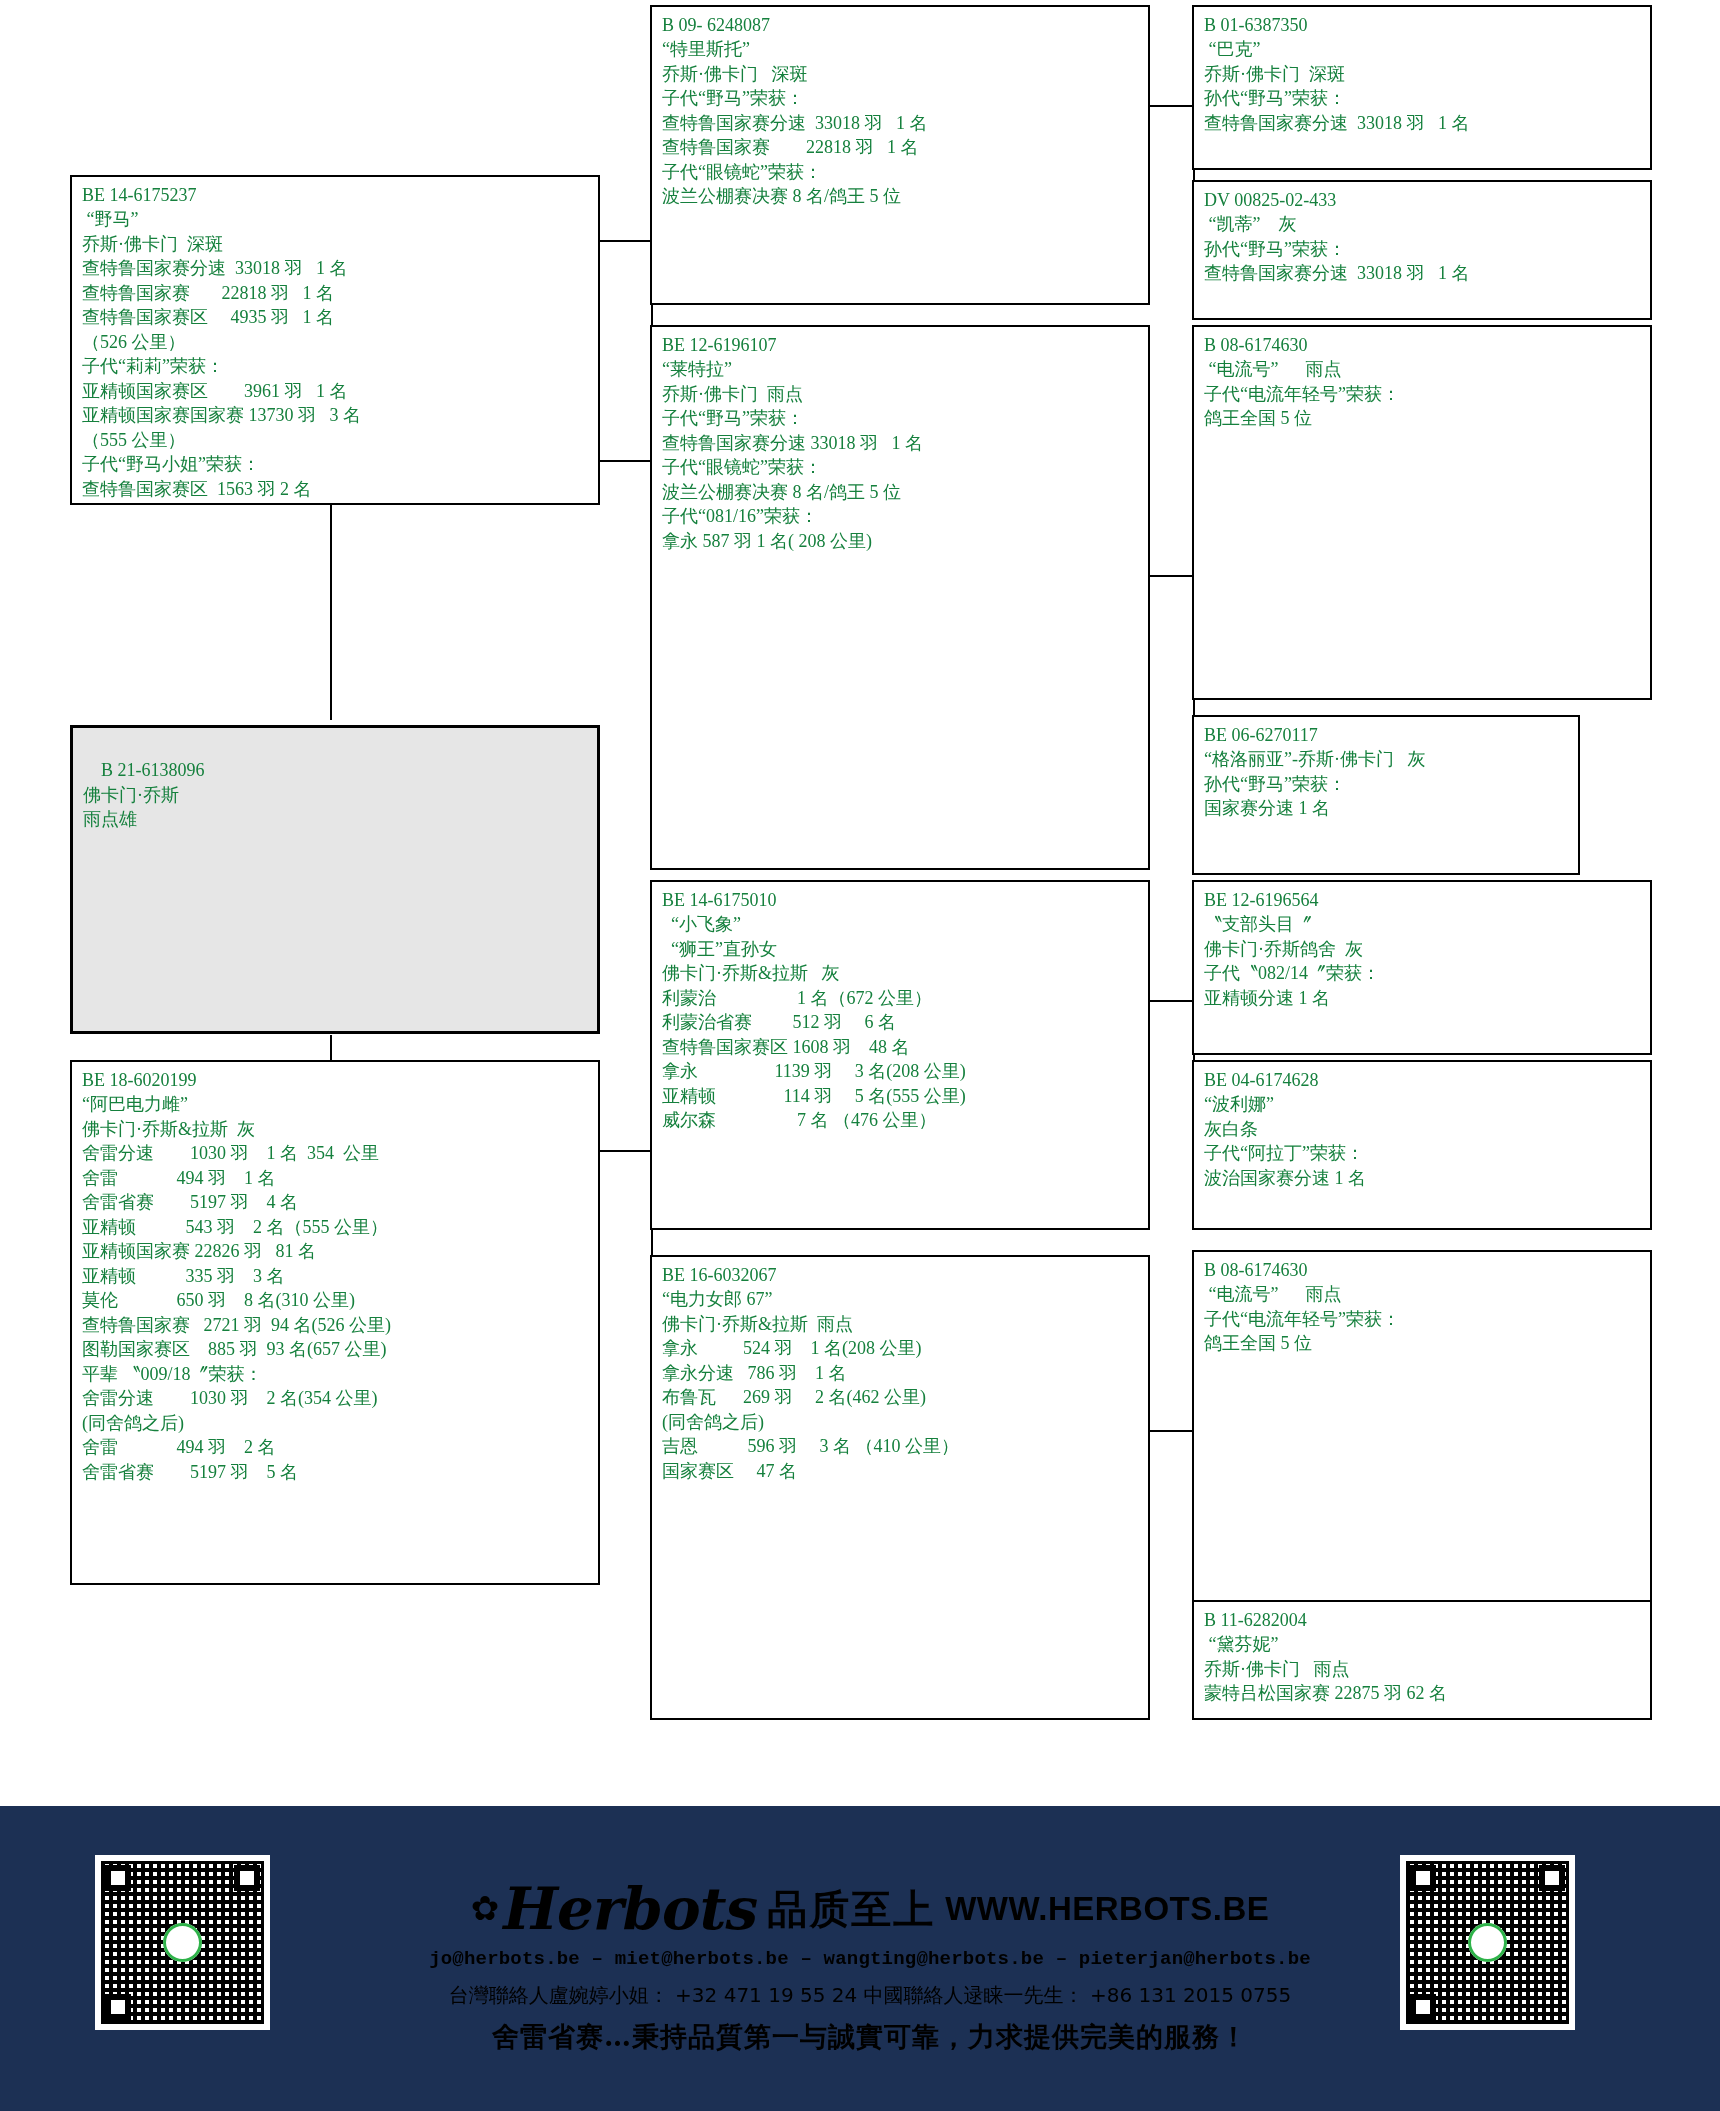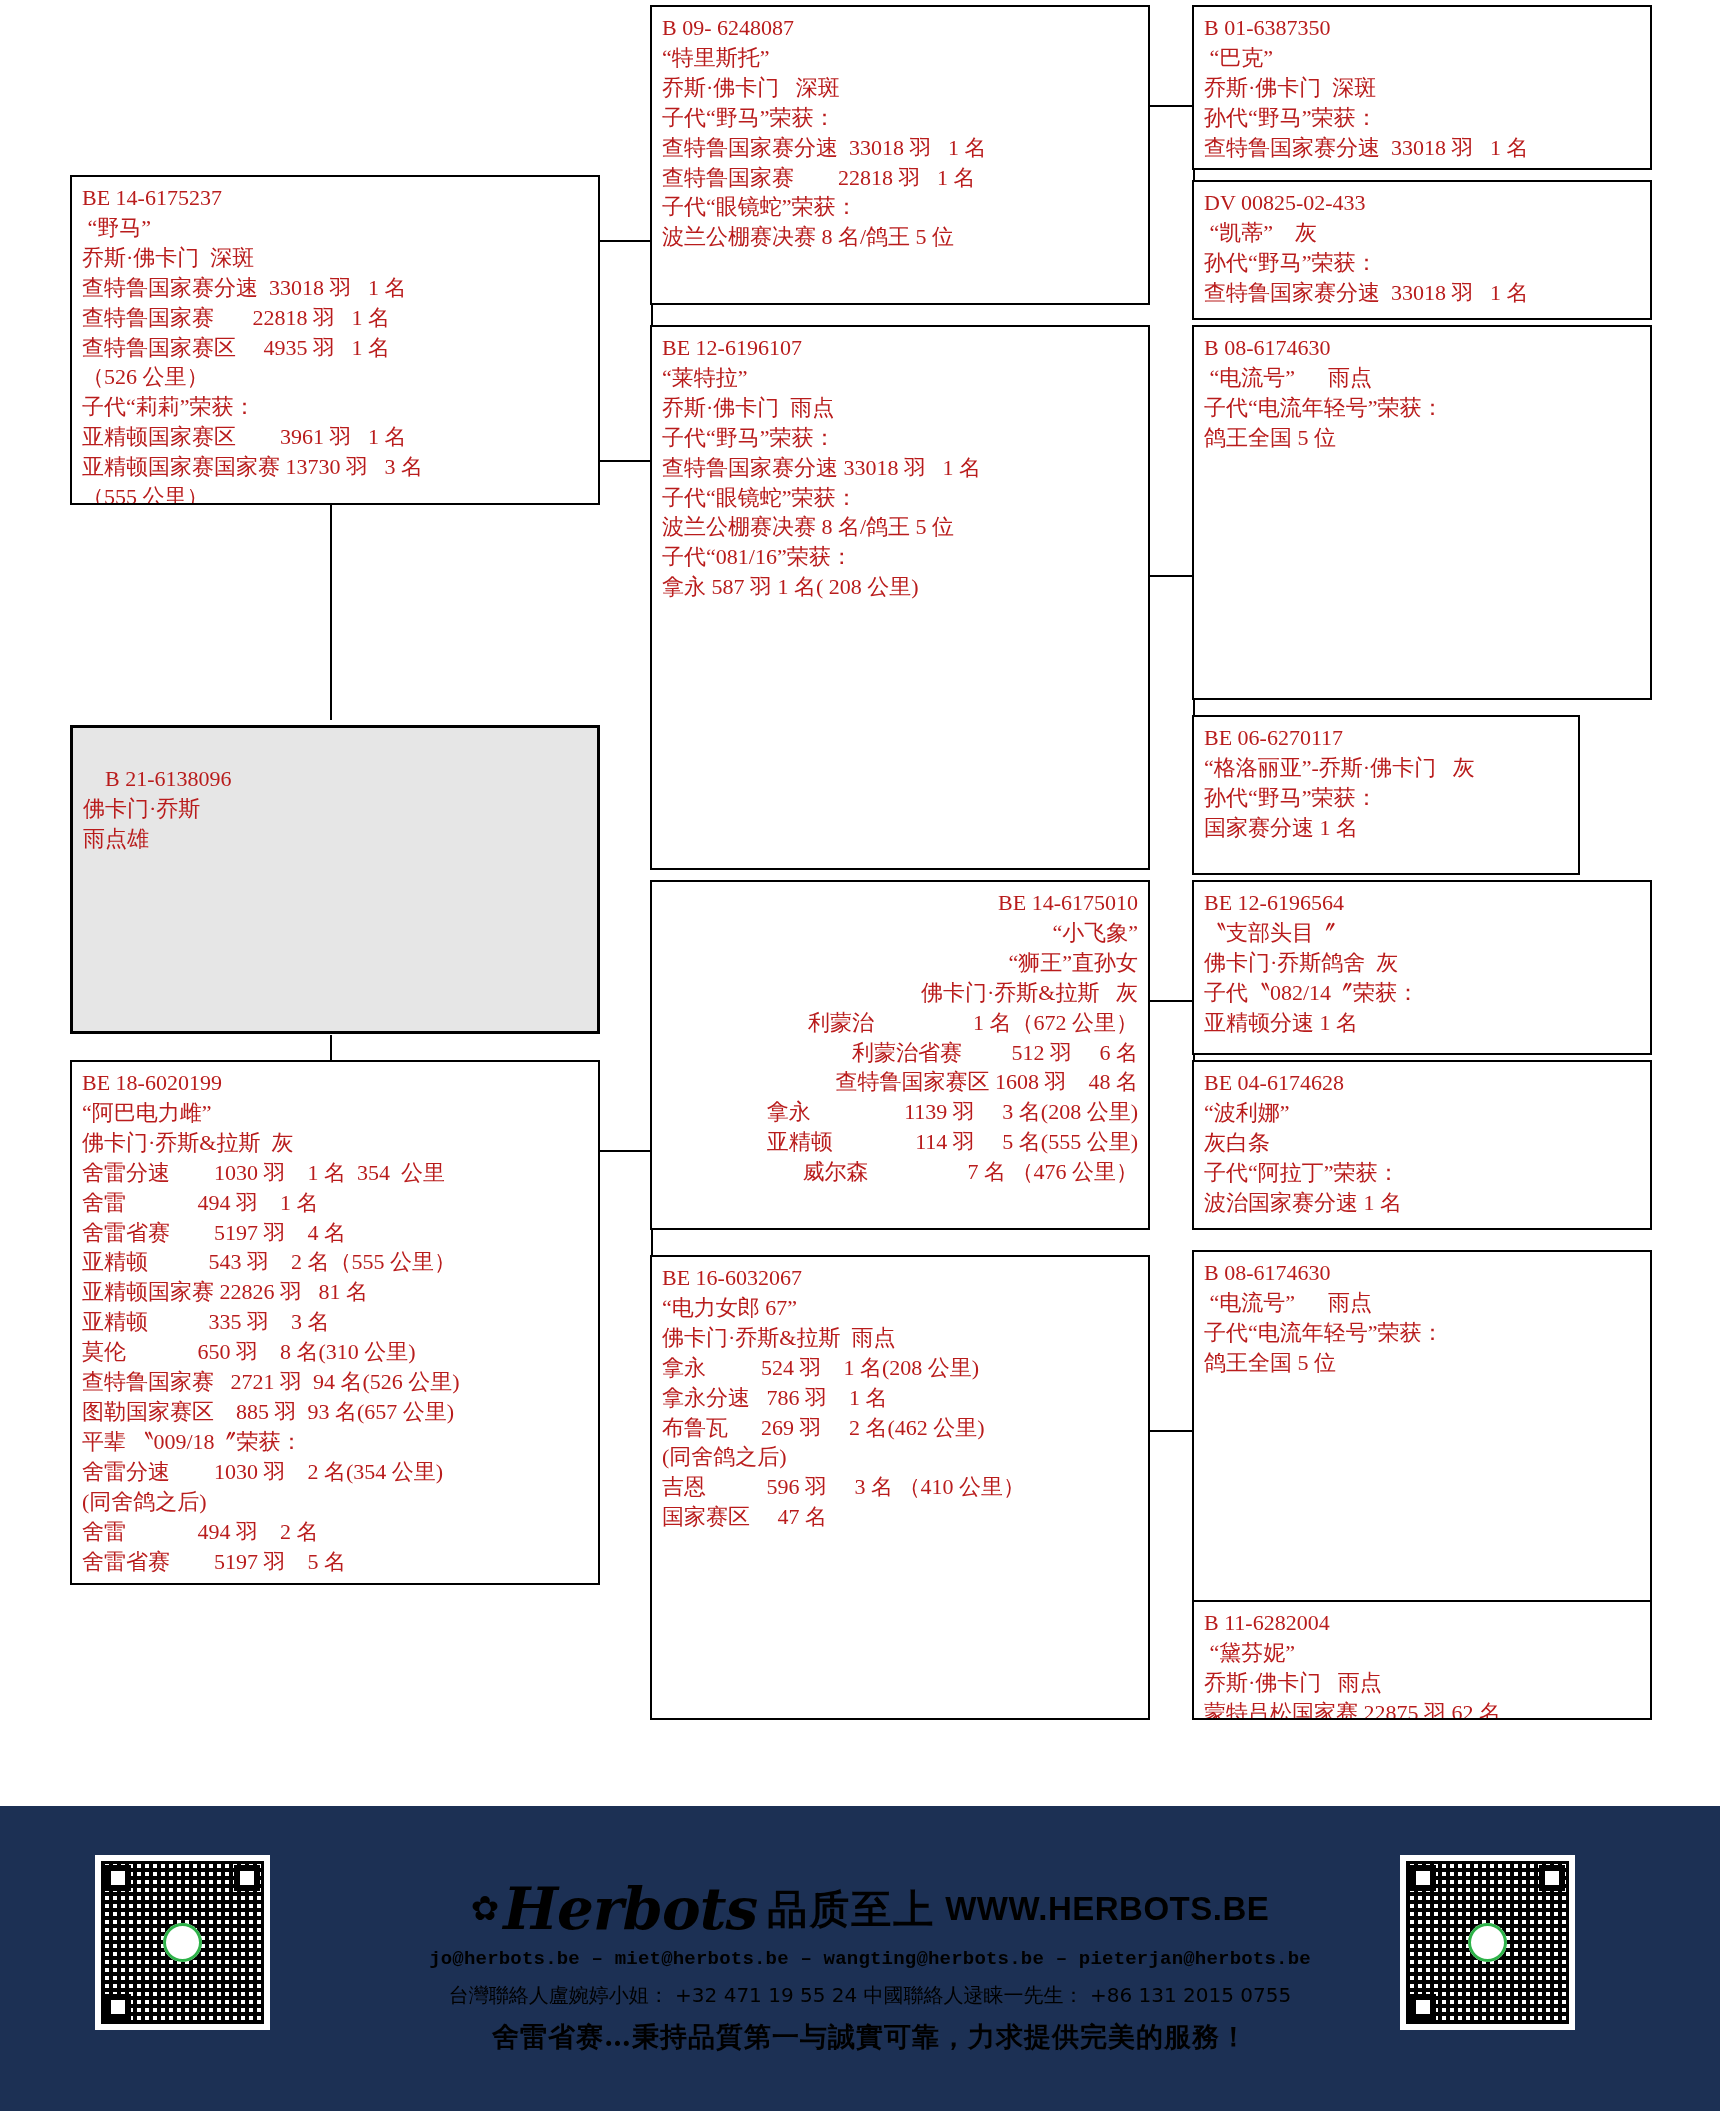--- a/index.html
+++ b/index.html
@@ -11,24 +11,24 @@
     position:relative;
     overflow:hidden;
   }
   #sheet { position:relative; width:1720px; height:2111px; }
 
   .box {
     position:absolute;
     border:2px solid #000;
     background:#ffffff;
     padding:6px 10px;
-    font-size:22px;
+    font-size:18px;
     line-height:1.36;
     white-space:pre;
-    color:#b91c1c;
+    color:#15803d;
     overflow:hidden;
   }
   .box.subject {
     background:#e6e6e6;
     border:3px solid #000;
   }
   .conn {
     position:absolute;
     background:#000;
   }
@@ -203,21 +203,21 @@
   <div class="box" style="left:650px; top:325px; width:500px; height:545px;">BE 12-6196107
 “莱特拉”
 乔斯·佛卡门  雨点
 子代“野马”荣获：
 查特鲁国家赛分速 33018 羽   1 名
 子代“眼镜蛇”荣获：
 波兰公棚赛决赛 8 名/鸽王 5 位
 子代“081/16”荣获：
 拿永 587 羽 1 名( 208 公里)</div>
 
-  <div class="box" style="left:650px; top:880px; width:500px; height:350px;text-align:right;">BE 14-6175010
+  <div class="box" style="left:650px; top:880px; width:500px; height:350px;">BE 14-6175010
   “小飞象”
   “狮王”直孙女
 佛卡门·乔斯&amp;拉斯   灰
 利蒙治                  1 名（672 公里）
 利蒙治省赛         512 羽     6 名
 查特鲁国家赛区 1608 羽    48 名
 拿永                 1139 羽     3 名(208 公里)
 亚精顿               114 羽     5 名(555 公里)
 威尔森                  7 名 （476 公里）</div>
 

